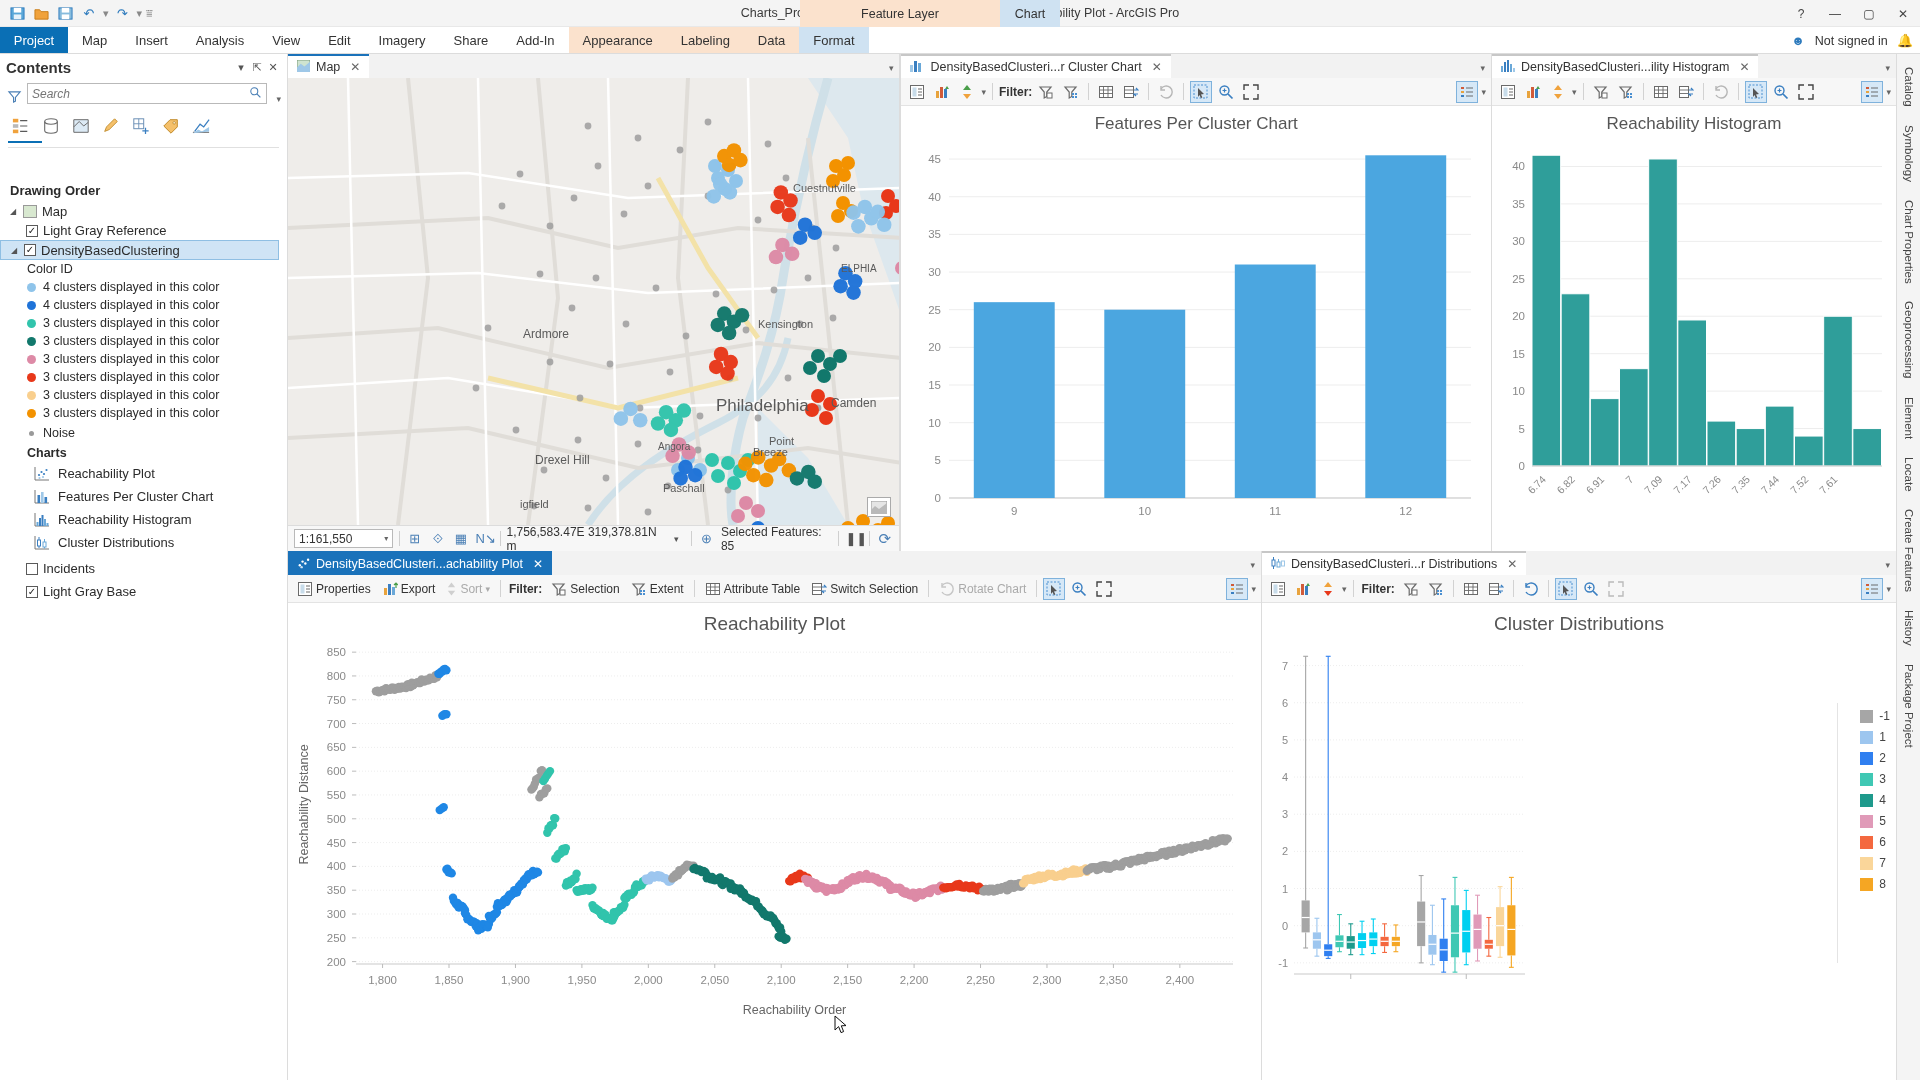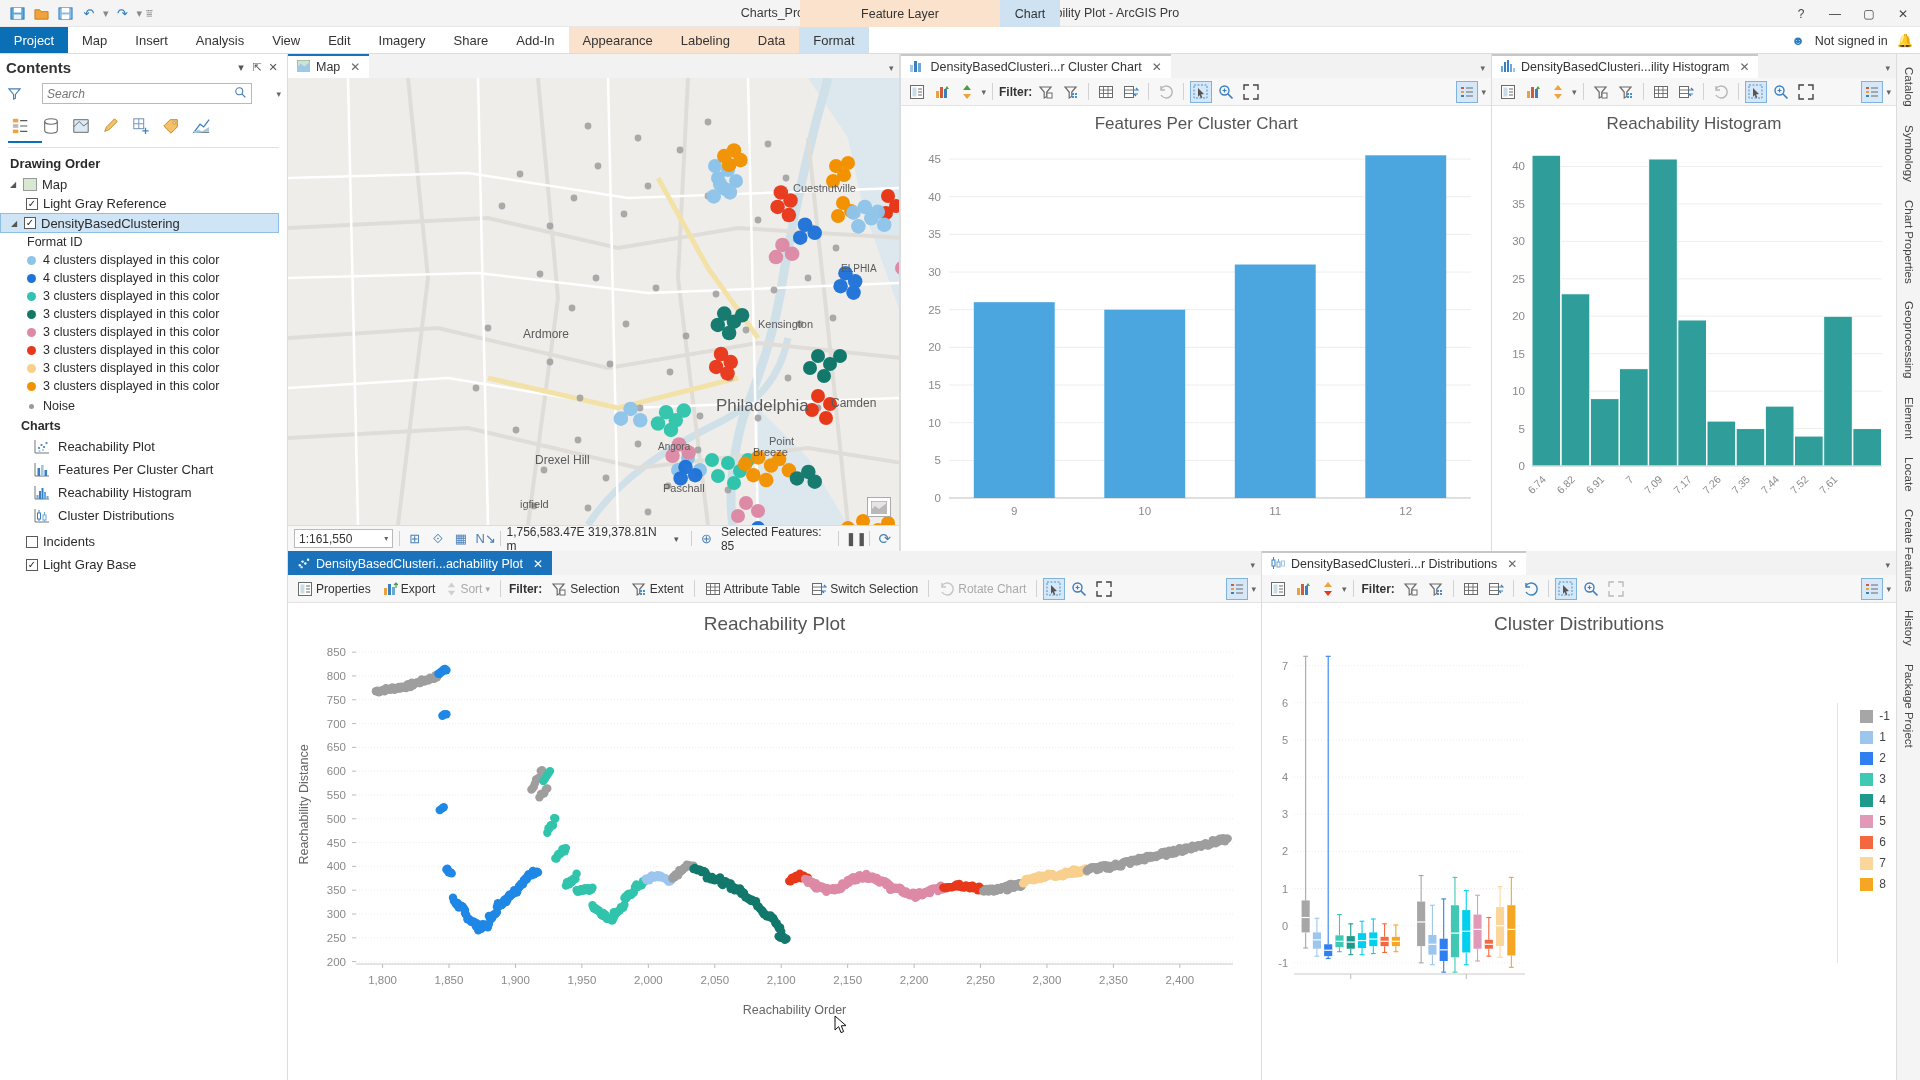--- a/index.html
+++ b/index.html
@@ -39,46 +39,46 @@
   
   .shell { position:absolute; top:54px; left:0; right:0; bottom:0; display:flex; }
 
   
   .contents { width:288px; background:#fff; border-right:1px solid #dcdcdc;
     display:flex; flex-direction:column; }
   .pane-head { height:26px; display:flex; align-items:center; padding:0 6px;
     font-size:15px; color:#333; }
   .pane-head .ttl { flex:1;font-weight:bold; }
   .pane-head .pin, .pane-head .cls { width:16px; text-align:center; font-size:11px; color:#555; }
-  .srch-row { display:flex; align-items:center; gap:20px; padding:3px 6px 5px 6px; }
+  .srch-row { display:flex; align-items:flex-end; gap:5px; padding:3px 6px 5px 6px; }
   .funnel { width:16px; height:16px; color:#4a7fb5; display:flex; align-items:center; justify-content:center;}
   .srch-box { flex:1; height:21px; border:1px solid #b9b9b9; background:#fff;
     display:flex; align-items:center; padding:0 4px; }
   .srch-box input { flex:1; border:none; outline:none; font-size:12px; font-style:italic;
     color:#777; font-family:"Liberation Sans", sans-serif; }
   .srch-ic { color:#4a7fb5; font-size:11px; }
   .srch-caret { color:#666; font-size:9px; padding-left:4px;}
   .tool-row { display:flex; align-items:center; gap:4px; padding:2px 8px 0 8px; height:32px;}
   .tool-ic { width:26px; height:26px; display:flex; align-items:center; justify-content:center; }
   .tool-underline { height:2px; background:#0a6fb5; width:34px; margin:0 0 4px 8px; }
   .tool-divider { height:1px; background:#e0e0e0; margin:0 8px 6px 8px; }
-  .sec-title { font-weight:bold; font-size:13px; padding:2px 0 4px 10px; color:#2b2b2b; }
+  .sec-title { font-weight:bold; font-size:13px; padding:2px 0 4px 10px; color:#2b2b2b;margin-top:27px; }
   .tree { font-size:13px; }
   .trow { display:flex; align-items:center; height:19px; padding-left:8px; gap:5px; }
   .trow.sel { background:#cfe4f5; border:1px solid #8fbfe3; height:20px; margin-right:8px; }
   .arrow { width:10px; font-size:8px; color:#555; text-align:center; }
   .chk { width:12px; height:12px; border:1px solid #5a5a5a; background:#fff;
     display:flex; align-items:center; justify-content:center; font-size:10px; color:#222; line-height:1;}
   .map-ic { width:14px; height:13px; background:#d8e8d0; border:1px solid #999; display:inline-block;}
   .lbl { color:#2b2b2b; }
   .legend-row { display:flex; align-items:center; height:18px; padding-left:27px; gap:7px; font-size:12.5px;}
   .dot { width:9px; height:9px; border-radius:50%; display:inline-block; }
   .dot.noise { width:5px; height:5px; background:#9a9a9a; margin-left:2px; margin-right:2px;}
   .sub-title { font-size:12.5px; padding:2px 0 2px 27px; color:#2b2b2b; }
-  .sub-title.bold { font-weight:bold; padding-left:21px; padding-top:6px; }
+  .sub-title.bold { font-weight:bold; padding-left:27px; padding-top:6px; }
   .chart-row { display:flex; align-items:center; height:23px; padding-left:34px; gap:8px; font-size:13px;}
   .cic { width:16px; height:14px; display:flex; align-items:flex-end; gap:1px; }
 
   
   .center { flex:1; display:flex; flex-direction:column; min-width:0; }
   .top-area { display:flex; height:497px; }
   .bottom-area { display:flex; flex:1; min-height:0; }
 
   
   .tabstrip { height:24px; background:#f2f2f2; display:flex; align-items:flex-end;
@@ -276,21 +276,21 @@
       </div>
       <div class="trow" style="padding-left:26px">
         <span class="chk">✓</span>
         <span class="lbl">Light Gray Reference</span>
       </div>
       <div class="trow sel" style="padding-left:8px">
         <span class="arrow">◢</span>
         <span class="chk">✓</span>
         <span class="lbl">DensityBasedClustering</span>
       </div>
-      <div class="sub-title">Format ID</div>
+      <div class="sub-title">Color ID</div>
 
       <div class="legend-row">
         <span class="dot" style="background:#8fc4ea"></span>
         <span>4 clusters displayed in this color</span>
       </div>
       <div class="legend-row">
         <span class="dot" style="background:#1f73d8"></span>
         <span>4 clusters displayed in this color</span>
       </div>
       <div class="legend-row">

